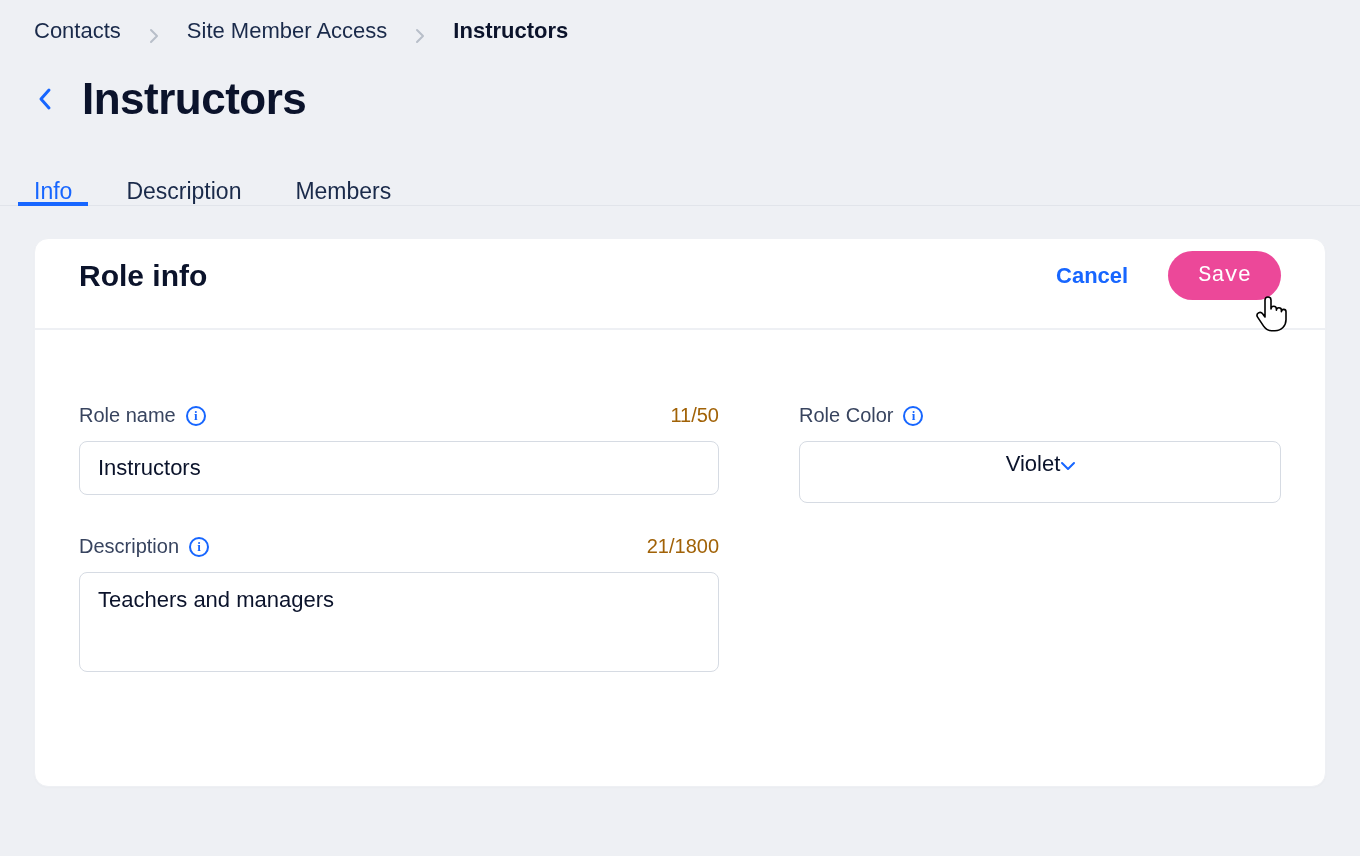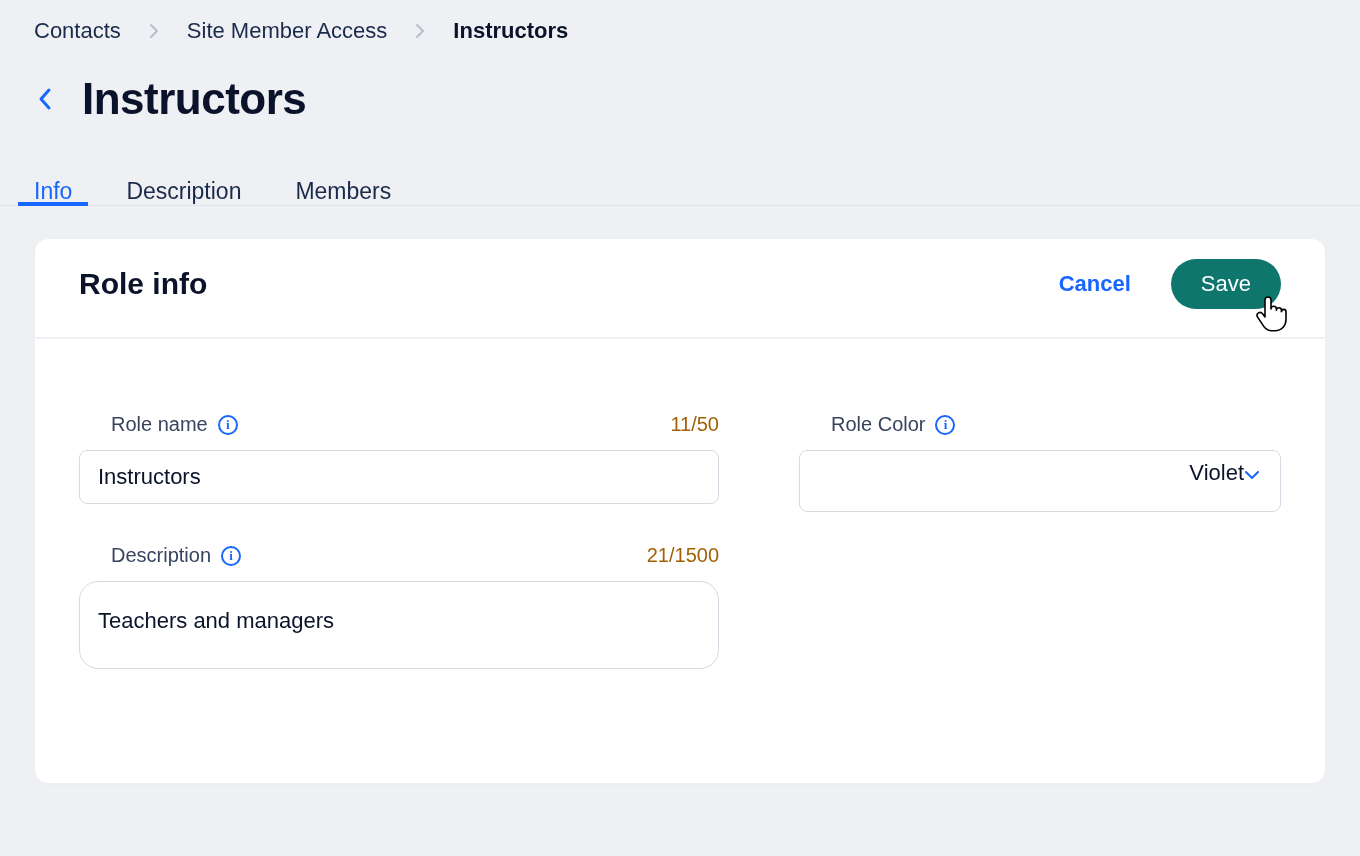--- a/index.html
+++ b/index.html
@@ -5,21 +5,21 @@
     * { box-sizing: border-box; margin: 0; padding: 0; }
     html, body { width: 1360px; height: 856px; }
     body {
       background: #eef0f4;
       font-family: -apple-system, BlinkMacSystemFont, "Segoe UI", Helvetica, Arial, sans-serif;
       color: #0b132b;
       padding: 18px 0 0 0;
     }
     .breadcrumb {
       display: flex;
-      align-items: center;
+      align-items: flex-end;
       padding: 0 34px;
       font-size: 22px;
       gap: 28px;
     }
     .breadcrumb a {
       color: #1a2a4a;
       text-decoration: none;
     }
     .breadcrumb .current {
       font-weight: 700;
@@ -81,63 +81,63 @@
       border-radius: 14px;
       border: 1px solid #eef0f4;
       box-shadow: 0 1px 2px rgba(0,0,0,0.02);
       overflow: visible;
       position: relative;
     }
     .card-header {
       display: flex;
       align-items: center;
       justify-content: space-between;
-      padding: 20px 44px 28px 44px;
+      padding: 12px 44px 28px 44px;
       border-bottom: 2px solid #eef0f4;
     }
     .card-header h2 {
       font-size: 30px;
       font-weight: 800;
       color: #0b132b;
     }
     .actions {
       display: flex;
       align-items: center;
       gap: 40px;
     }
     .cancel-link {
       color: #1766ff;
       font-size: 22px;
       cursor: pointer;
       font-weight: bold;
     }
     .save-btn {
-      background: #0f766e;
+      background: #ec4899;
       color: #ffffff;
       border: none;
       border-radius: 999px;
       padding: 12px 30px;
       font-size: 22px;
       font-weight: 500;
       cursor: pointer;
+      font-family: Liberation Mono, monospace;
     }
     .card-body {
       display: flex;
       padding: 74px 44px 70px 44px;
       gap: 80px;
     }
     .left-col { flex: 0 0 640px; }
     .right-col { flex: 1; }
     .field { margin-bottom: 40px; }
     .label-row {
       display: flex;
       align-items: center;
       justify-content: space-between;
       margin-bottom: 14px;
-      margin-left: 32px;
     }
     .field-label {
       display: flex;
       align-items: center;
       gap: 10px;
       font-size: 20px;
       color: #38445f;
     }
     .info-icon {
       width: 20px; height: 20px;
@@ -162,30 +162,29 @@
       background: #ffffff;
       font-size: 22px;
       color: #0b132b;
       font-family: inherit;
     }
     .text-input {
       height: 54px;
       padding: 0 18px;
     }
     .textarea {
-      height: 88px;
-      padding: 26px 18px;
+      height: 100px;
+      padding: 14px 18px;
       resize: none;
-      border-radius: 19px;
     }
     .select-box {
       height: 62px;
       display: flex;
       align-items: center;
-      justify-content: flex-end;
+      justify-content: center;
       padding: 0 20px 16px 22px;
       cursor: pointer;
     }
     .select-box .chev-down {
       color: #1766ff;
     }
     .select-box .chev-down svg { width: 16px; height: 10px; }
     .cursor-hand {
       position: absolute;
       top: 54px;
@@ -257,21 +256,21 @@
         </div>
         <input class="text-input" type="text" value="Instructors" style="">
       </div>
 
       <div class="field">
         <div class="label-row">
           <span class="field-label">
             <span>Description</span>
             <span class="info-icon">i</span>
           </span>
-          <span class="counter">21/1500</span>
+          <span class="counter">21/1800</span>
         </div>
         <textarea class="textarea" style="">Teachers and managers</textarea>
       </div>
 
     </div>
 
     <div class="right-col">
       <div class="field">
         <div class="label-row">
           <span class="field-label">

